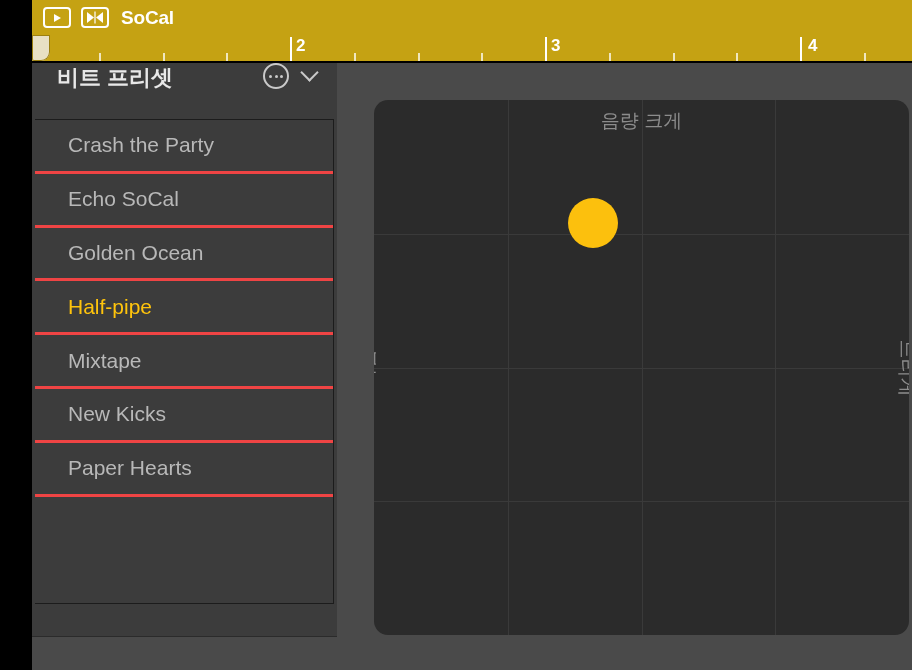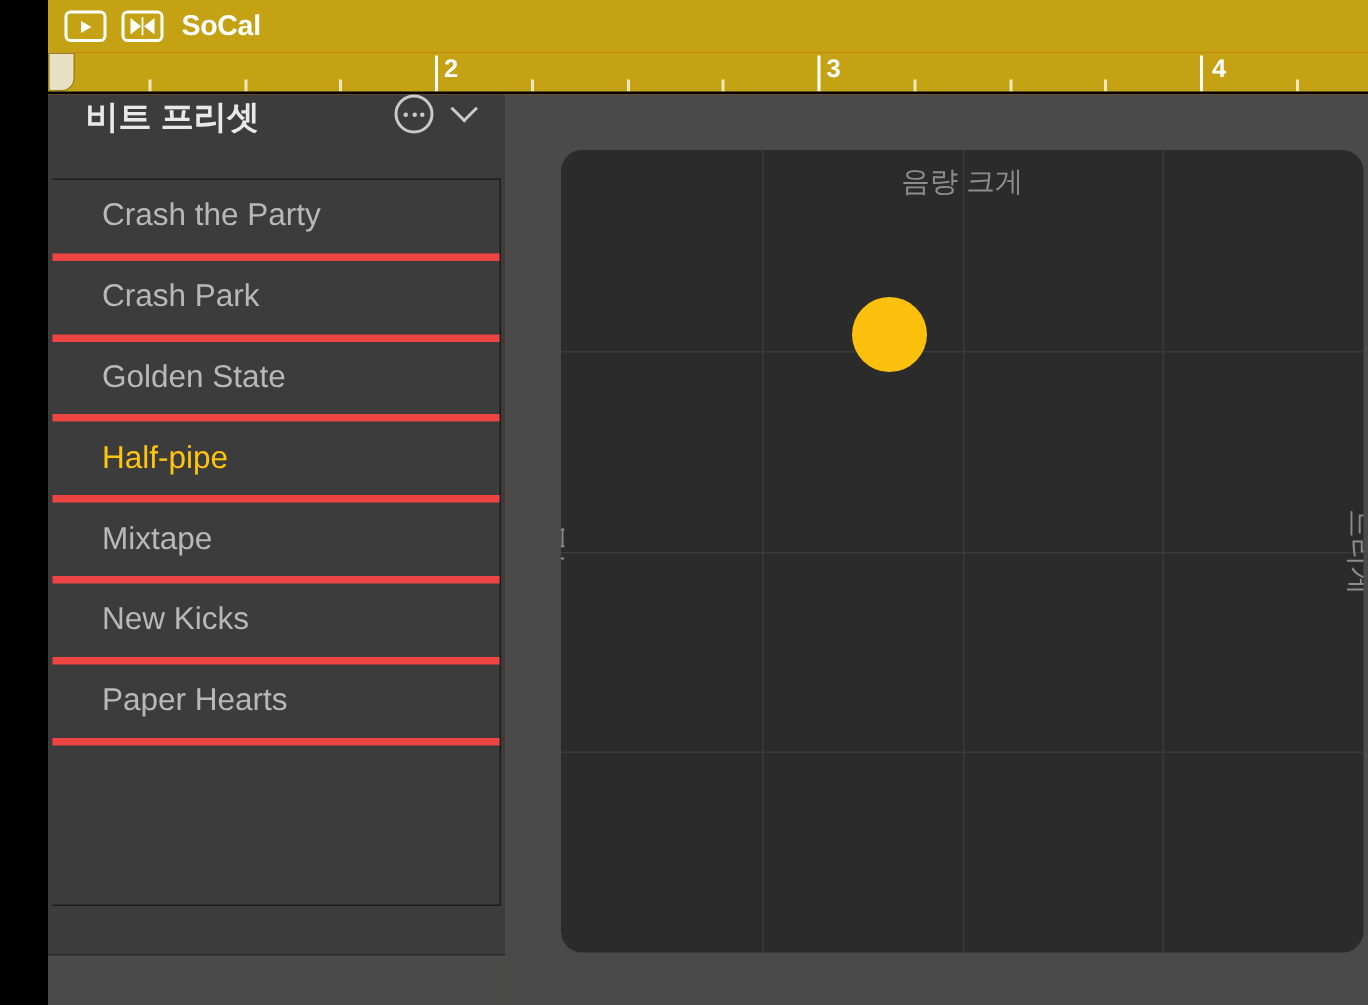--- a/index.html
+++ b/index.html
@@ -148,21 +148,21 @@
     background: #3c3c3c;
     border: 1px solid #1c1c1c;
     border-left: none;
     border-right: 1px solid #1c1c1c;
   }
   .preset-item {
     height: 53.8px;
     display: flex;
     align-items: center;
     padding-left: 33px;
-    border-bottom: 5px solid #ef4444;
+    border-bottom: 3px solid #ef4444;
     color: #b8b8b8;
     font-size: 21px;
   }
   .preset-item.selected { color: #ffc40c; }
   .preset-item.blank { border-bottom: none; }
 
   .sidebar-footer {
     position: absolute;
     left: 0; top: 573px;
     width: 305px;
@@ -285,24 +285,24 @@
           <i></i>
       </div>
       <div class="hdr-chevron"></div>
     </div>
 
     <div class="preset-list" id="preset-list">
         <div class="preset-item">
           <span>Crash the Party</span>
         </div>
         <div class="preset-item">
-          <span>Crash Park</span>
-        </div>
-        <div class="preset-item">
-          <span>Golden State</span>
+          <span>Echo SoCal</span>
+        </div>
+        <div class="preset-item">
+          <span>Golden Ocean</span>
         </div>
         <div class="preset-item selected">
           <span>Half-pipe</span>
         </div>
         <div class="preset-item">
           <span>Mixtape</span>
         </div>
         <div class="preset-item">
           <span>New Kicks</span>
         </div>

